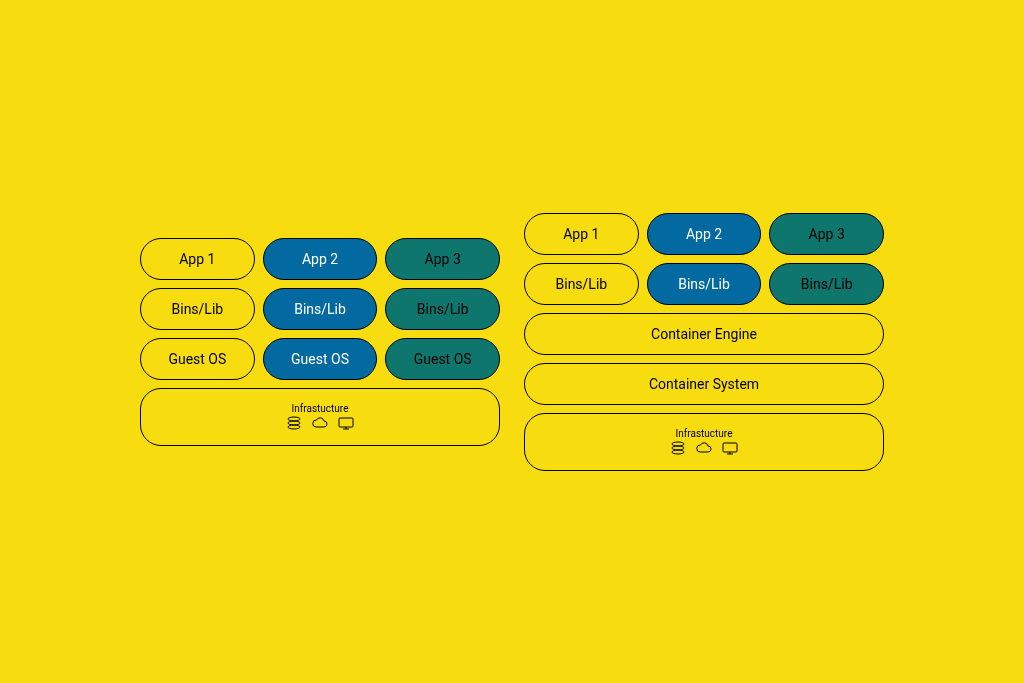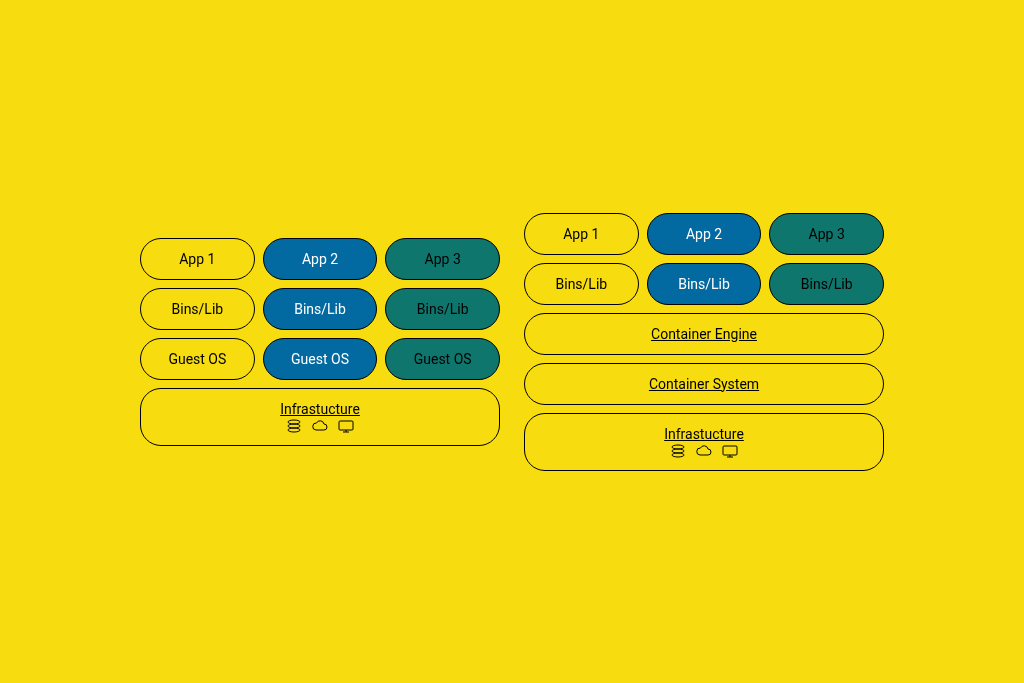--- a/index.html
+++ b/index.html
@@ -45,31 +45,30 @@
       color: #fff;
     }
     .cell.white {
       background: #0f766e;
       color: #000;
     }
     .cell.wide {
       flex: none;
       width: 100%;
       border-radius: 21px;
-      text-decoration: underline;
     }
     .infra {
       flex-direction: column;
       height: 58px;
       border-radius: 26px;
       gap: 2px;
       padding: 6px 0;
     }
     .infra-label {
-      font-size: 14px;
+      font-size: 10px;
     }
     .infra-icons {
       display: flex;
       gap: 8px;
       align-items: center;
     }
     .infra-icons svg {
       width: 18px;
       height: 14px;
     }

